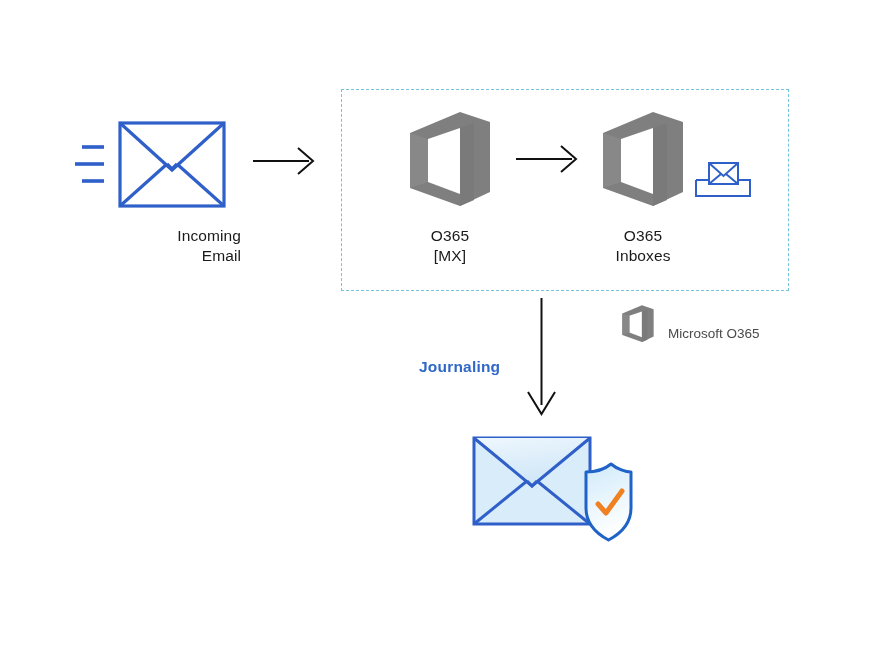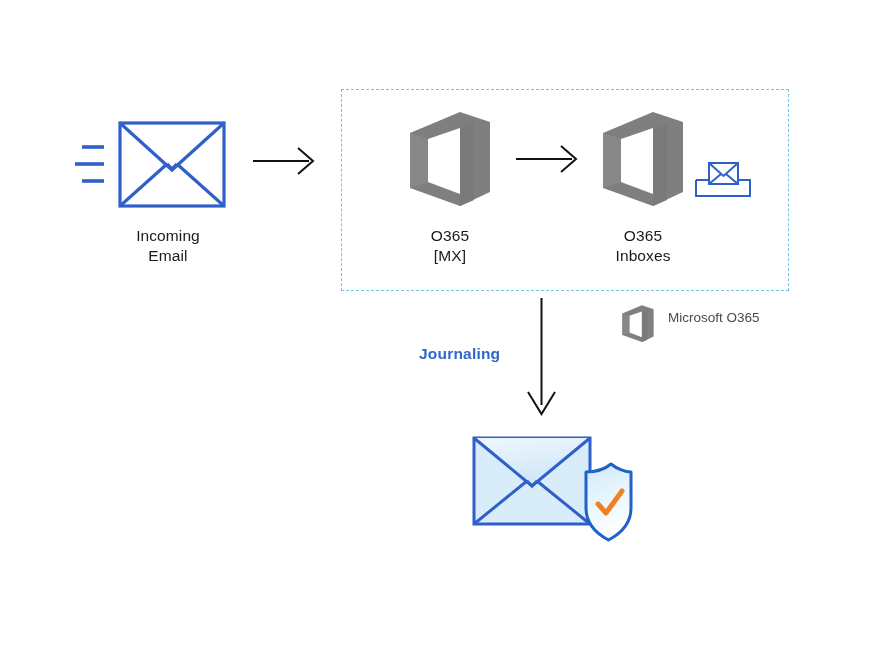--- a/index.html
+++ b/index.html
@@ -69,21 +69,21 @@
 
       <rect x="48" y="5" width="104" height="83" fill="#ffffff" stroke="#2f5fc8" stroke-width="3.2"></rect>
 
       <path d="M 48 5 L 100 52 L 152 5" fill="none" stroke="#2f5fc8" stroke-width="3.2" stroke-linejoin="miter"></path>
 
       <path d="M 48 88 L 95 46" fill="none" stroke="#2f5fc8" stroke-width="3.2"></path>
       <path d="M 152 88 L 105 46" fill="none" stroke="#2f5fc8" stroke-width="3.2"></path>
       <path d="M 95 46 L 100 51 L 105 46" fill="none" stroke="#2f5fc8" stroke-width="3.2" stroke-linejoin="miter"></path>
     </svg>
   </div>
-  <div class="abs label" style="left:95px; top:226px; width:146px;">Incoming
+  <div class="abs label" style="left:95px; top:226px; width:146px;text-align:right;">Incoming
 Email</div>
 
   <div class="abs" style="left:253px; top:140px; width:70px; height:40px;">
     <svg width="70" height="40" viewBox="0 0 70 40">
       <line x1="0" y1="21" x2="56" y2="21" stroke="#111111" stroke-width="2"></line>
       <path d="M 45 8 L 60 21 L 45 34" fill="none" stroke="#111111" stroke-width="2" stroke-linecap="butt" stroke-linejoin="miter"></path>
     </svg>
   </div>
 
   <div class="abs" style="left:404px; top:110px; width:92px; height:100px;">
@@ -133,30 +133,30 @@
   <div class="abs label" style="left:568px; top:226px; width:150px;">O365
 Inboxes</div>
 
   <div class="abs" style="left:620px; top:302px; width:180px; height:44px;">
     <svg class="abs" width="36" height="44" viewBox="0 0 92 100" style="left:0px; top:0px;">
       <path d="M 6 23 L 56 2 L 86 12 L 86 82 L 56 96 L 6 78 Z" fill="#7f7f7f"></path>
       <path d="M 24 29 L 56 18 L 56 84 L 24 72 Z" fill="#ffffff"></path>
       <path d="M 6 23 L 24 29 L 24 72 L 6 78 Z" fill="#888888"></path>
       <path d="M 56 18 L 70 13 L 70 90 L 56 96 Z" fill="#7a7a7a"></path>
     </svg>
-    <div class="abs legend-text" style="left:48px; top:8px;text-align:center;">Microsoft O365</div>
+    <div class="abs legend-text" style="left:48px; top:24px;text-align:center;">Microsoft O365</div>
   </div>
 
   <div class="abs" style="left:520px; top:298px; width:44px; height:124px;">
     <svg width="44" height="124" viewBox="0 0 44 124">
       <line x1="21.5" y1="0" x2="21.5" y2="107" stroke="#111111" stroke-width="2"></line>
       <path d="M 8 94 L 21.5 116 L 35 94" fill="none" stroke="#111111" stroke-width="2" stroke-linecap="butt" stroke-linejoin="miter"></path>
     </svg>
   </div>
-  <div class="abs label-journaling" style="left:419px; top:345px;">Journaling</div>
+  <div class="abs label-journaling" style="left:419px; top:358px;">Journaling</div>
 
   <div class="abs" style="left:468px; top:432px; width:166px; height:112px;">
     <svg width="166" height="112" viewBox="0 0 166 112">
       <defs>
         <linearGradient id="shieldGrad" x1="0" y1="0" x2="0.25" y2="1">
           <stop offset="0%" stop-color="#cfe9f9"></stop>
           <stop offset="55%" stop-color="#eaf6fd"></stop>
           <stop offset="100%" stop-color="#ffffff"></stop>
         </linearGradient>
         <linearGradient id="envFlapGrad" x1="0" y1="0" x2="0.3" y2="1">

